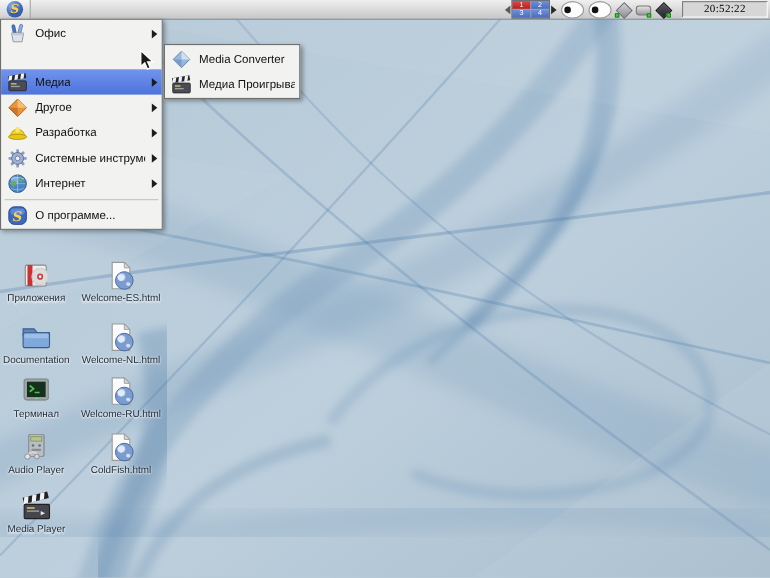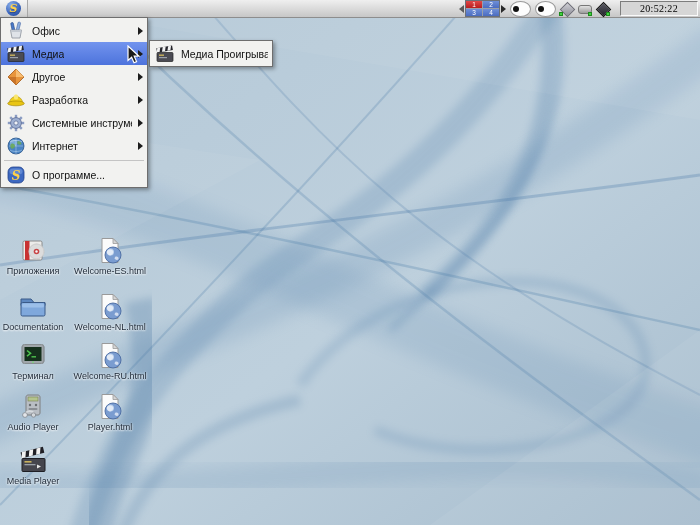--- a/index.html
+++ b/index.html
@@ -86,21 +86,21 @@
     height:23px;display:flex;align-items:center;padding:0 4px 0 5px;gap:6px;
     font-size:10.5px;color:#111;white-space:nowrap;cursor:pointer;
   }
   .menu-item.short{height:22px;}
   .mi-icon{width:20px;height:20px;flex:0 0 20px;}
   .mi-label{flex:0 1 auto;overflow:hidden;}
   .mi-arrow{
     margin-left:auto;width:0;height:0;flex:0 0 auto;
     border-left:5px solid #1c1c1c;border-top:4px solid transparent;border-bottom:4px solid transparent;
   }
-  .menu-item.hl{background:linear-gradient(#7294ee,#4d73dc);}
+  .menu-item.hl{background:linear-gradient(#7294ee,#4d73dc);margin-top:21px;}
   .menu-sep{height:1px;background:#c4c4c4;margin:3px 3px;}
   
   .desktop-icon{
     position:absolute;width:84px;display:flex;flex-direction:column;align-items:center;
     z-index:5;cursor:pointer;
   }
   .di-img{width:30px;height:30px;}
   .di-label{
     margin-top:1px;font-size:9px;line-height:1.1;color:#1d2836;text-align:center;
     text-shadow:0 1px 2px rgba(255,255,255,.95), 0 0 3px rgba(255,255,255,.7);
@@ -274,20 +274,28 @@
       <text x="10" y="14.8" text-anchor="middle" font-family="DejaVu Serif, serif" font-style="italic" font-weight="bold" font-size="12" fill="#ffd24a">S</text>
     </svg>
     <span class="mi-label">О программе...</span>
   </div>
 
 </div>
 
 <div class="submenu">
 
 
+  <div class="menu-item">
+    <svg class="mi-icon" viewBox="0 0 20 20">
+      <polygon points="10,2.5 17.5,10 10,17.5 2.5,10" fill="#9ab8dc" stroke="#5a7aa8" stroke-width=".8"></polygon>
+      <polygon points="10,2.5 17.5,10 10,10" fill="#cfe0f2"></polygon>
+      <polygon points="2.5,10 10,17.5 10,10" fill="#7a9cc8"></polygon>
+    </svg>
+    <span class="mi-label">Media Converter</span>
+  </div>
 
   <div class="menu-item">
     <svg class="mi-icon" viewBox="0 0 20 20">
       <g transform="rotate(-10 3 8)">
         <rect x="2" y="4" width="16" height="4.5" fill="#24242a"></rect>
         <polygon points="3,4 6,4 4.5,8.5 1.5,8.5" fill="#f2f2f2"></polygon>
         <polygon points="8.5,4 11.5,4 10,8.5 7,8.5" fill="#f2f2f2"></polygon>
         <polygon points="14,4 17,4 15.5,8.5 12.5,8.5" fill="#f2f2f2"></polygon>
       </g>
       <rect x="2" y="8.5" width="16" height="9" rx="1" fill="#4b4b53" stroke="#222" stroke-width=".7"></rect>
@@ -384,21 +392,21 @@
 
 <div class="desktop-icon" style="left:68px;top:392px;">
   <svg class="di-img" viewBox="0 0 30 30">
     <path d="M7,2.5 h11 l5,5 v19 h-16 z" fill="#fbfbfb" stroke="#9a9a9a" stroke-width="1"></path>
     <path d="M18,2.5 l5,5 h-5 z" fill="#d6d6d6" stroke="#9a9a9a" stroke-width=".8"></path>
     <circle cx="18" cy="19" r="8" fill="#7a9cd0" stroke="#4a6aa0" stroke-width=".9"></circle>
     <circle cx="15.5" cy="16" r="3.5" fill="#c8daf0" opacity=".8"></circle>
     <path d="M12,15 c2,-2 5,-2 6,0 c1,2 -1,4 -3,4.5 c-2,-.5 -4,-2.5 -3,-4.5 z" fill="#e8eef8" opacity=".9"></path>
     <path d="M20,21 c2,-1 4,0 3.5,2 c-1,1.5 -3,1 -4,-.5 z" fill="#e8eef8" opacity=".8"></path>
   </svg>
-  <div class="di-label">Player.html</div>
+  <div class="di-label">ColdFish.html</div>
 </div>
 
 <div class="desktop-icon" style="left:-9px;top:446px;">
   <svg class="di-img" viewBox="0 0 30 30">
     <g transform="rotate(-14 5 12)">
       <rect x="4" y="6" width="23" height="6" fill="#202026"></rect>
       <polygon points="5.5,6 9.5,6 7.5,12 3.5,12" fill="#f2f2f2"></polygon>
       <polygon points="13,6 17,6 15,12 11,12" fill="#f2f2f2"></polygon>
       <polygon points="20.5,6 24.5,6 22.5,12 18.5,12" fill="#f2f2f2"></polygon>
     </g>

